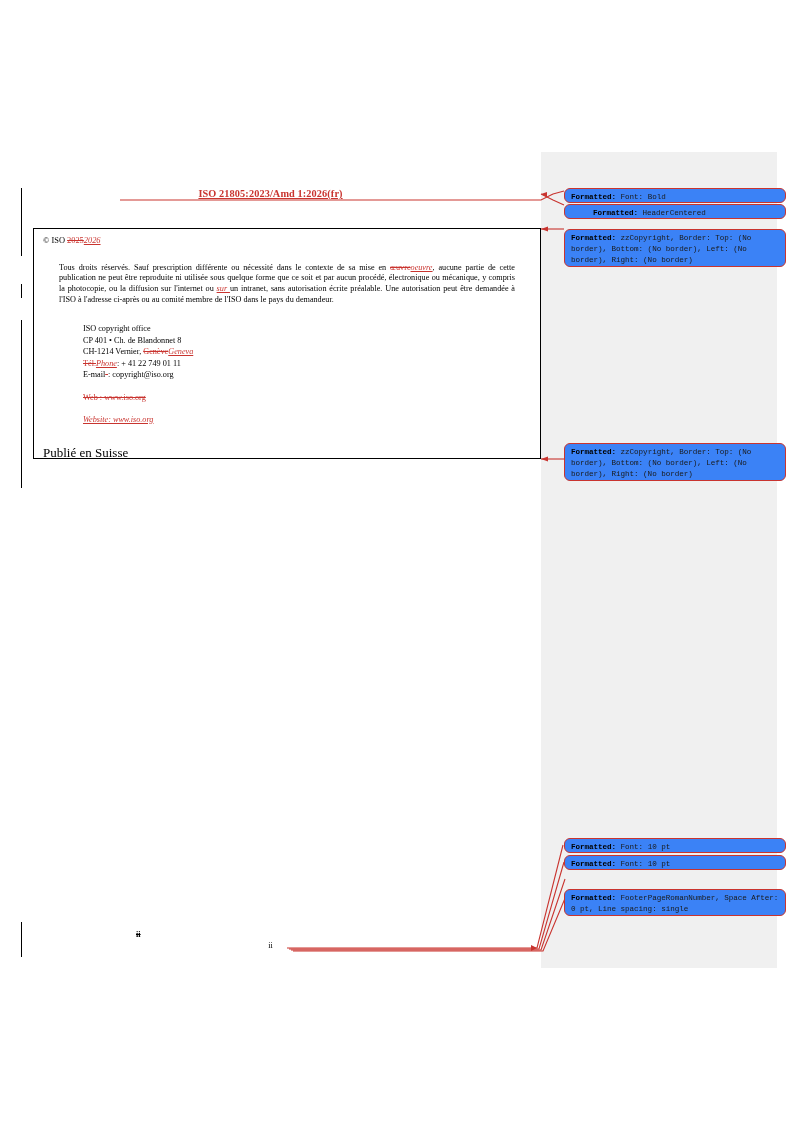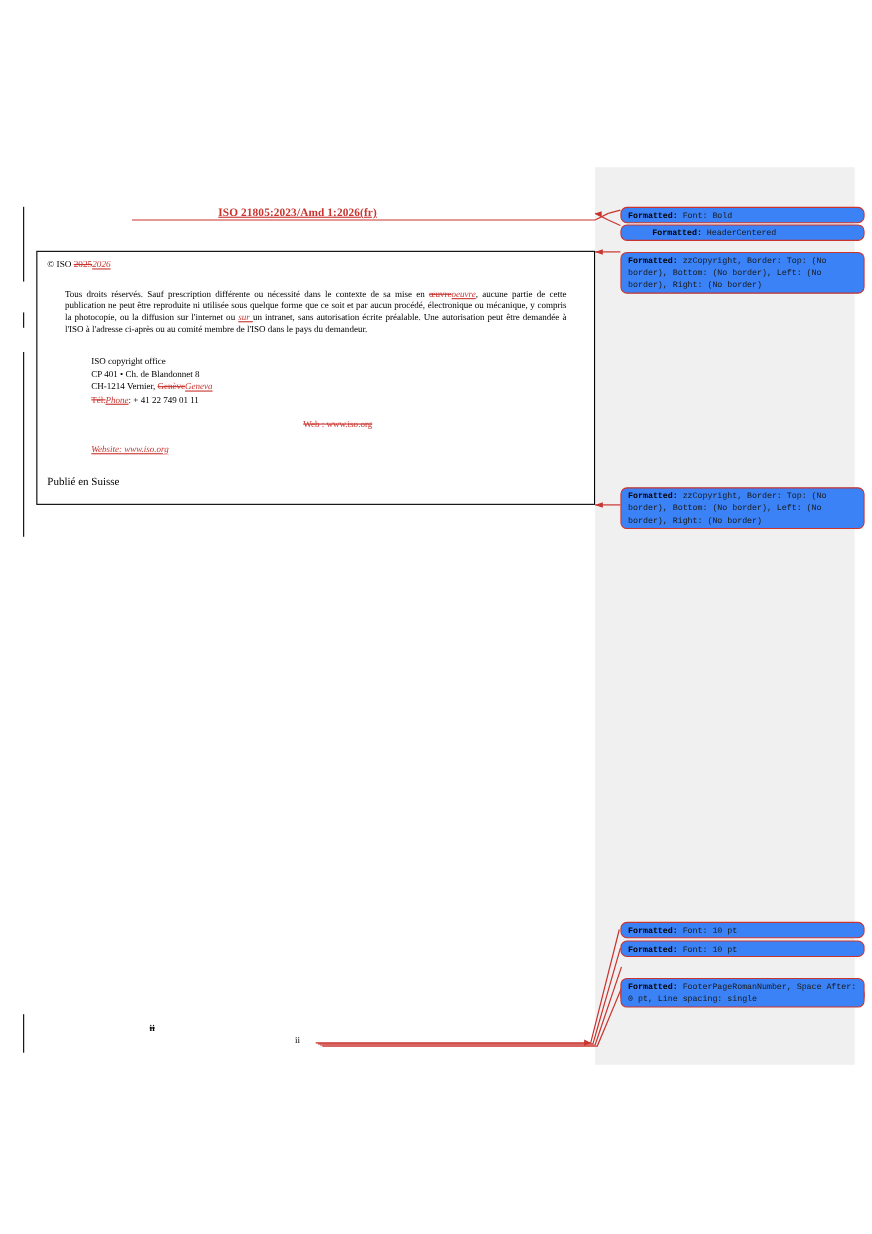--- a/index.html
+++ b/index.html
@@ -94,33 +94,32 @@
     text-align: justify;
     margin: 16px;
   }
   .cb-addr {
     font-size: 8.2px;
     line-height: 1.40;
     margin: 17px 0 0 40px;
   }
   .cb-gap { height: 11px; }
   .cb-published {
-    font-size: 10px;
+    font-size: 13px;
     margin: 19px 0 0 0;
   }
 
   .ins {
     color: #c9342f;
     text-decoration: underline;
     font-style: italic;
   }
   .del {
     color: #c9342f;
     text-decoration: line-through;
-    text-align: center;
   }
 
   
   .footer-old {
     position: absolute;
     left: 33px;
     top: 930px;
     width: 508px;
     height: 13px;
   }
@@ -200,20 +199,21 @@
 
     <p class="cb-line1"><span>© ISO </span><span class="del">2025</span><span class="ins">2026</span></p>
 
     <p class="cb-para"><span>Tous droits réservés. Sauf prescription différente ou nécessité dans le contexte de sa mise en </span><span class="del">œuvre</span><span class="ins">oeuvre</span><span>, aucune partie de cette publication ne peut être reproduite ni utilisée sous quelque forme que ce soit et par aucun procédé, électronique ou mécanique, y compris la photocopie, ou la diffusion sur l'internet ou </span><span class="ins">sur </span><span>un intranet, sans autorisation écrite préalable. Une autorisation peut être demandée à l'ISO à l'adresse ci-après ou au comité membre de l'ISO dans le pays du demandeur.</span></p>
 
     <div class="cb-addr">
       <div>ISO copyright office</div>
       <div>CP 401 • Ch. de Blandonnet 8</div>
       <div><span>CH-1214 Vernier, </span><span class="del">Genève</span><span class="ins">Geneva</span></div>
       <div><span class="del">Tél.</span><span class="ins">Phone</span><span>: + 41 22 749 01 11</span></div>
+      <div><span>E-mail</span><span class="del">-</span><span>: copyright@iso.org</span></div>
       <div class="cb-gap"></div>
       <div class="del">Web : www.iso.org</div>
       <div class="cb-gap"></div>
       <div class="ins">Website: www.iso.org</div>
     </div>
 
     <p class="cb-published">Publié en Suisse</p>
   </div>
 </div>
 

